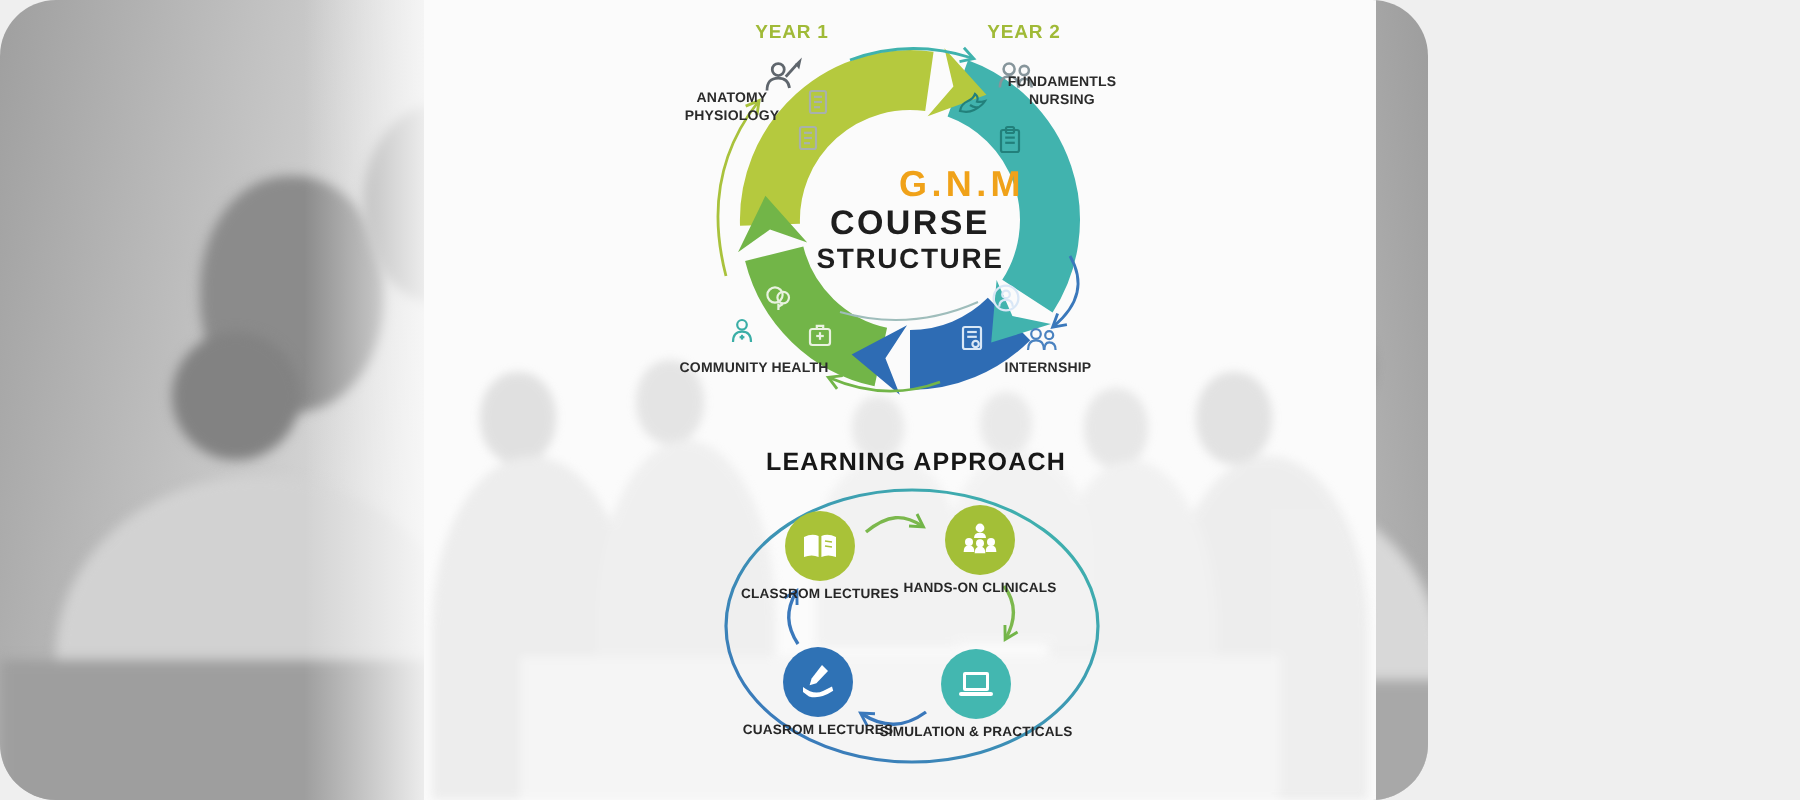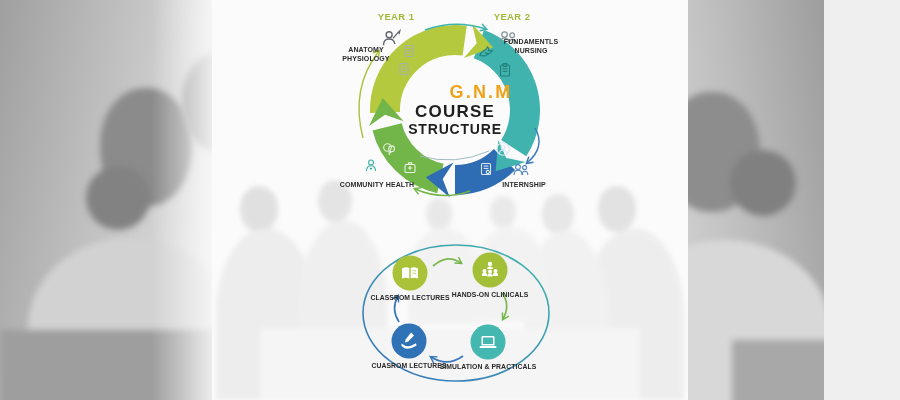--- a/index.html
+++ b/index.html
@@ -1,17 +1,17 @@
 <!DOCTYPE html>
 <html><head>
 <meta charset="utf-8">
 <style>
   html,body{margin:0;padding:0;background:#efefef;}
-  .stage{position:relative;width:824px;height:400px;overflow:hidden;
-         font-family:"Liberation Sans",sans-serif;background:#f2f2f2;}
+  .stage{position:relative;width:714px;height:400px;overflow:hidden;
+         font-family:"Liberation Sans",sans-serif;background:#f2f2f2;border-radius:28px;}
   
   .photo{position:absolute;top:0;height:400px;overflow:hidden;}
   .photo.left{left:0;width:212px;
     background:linear-gradient(100deg,#9f9f9f 0%,#b9b9b9 35%,#d6d6d6 75%,#ebebeb 100%);}
   .photo.right{right:0;width:212px;
     background:linear-gradient(262deg,#9d9d9d 0%,#bdbdbd 40%,#dcdcdc 85%);}
   .photo .sh{position:absolute;filter:blur(3px);}
   .photo.left::after,.photo.right::before{content:"";position:absolute;top:0;bottom:0;width:60px;}
   .photo.left::after{right:0;background:linear-gradient(to right,rgba(250,250,250,0),rgba(250,250,250,.85));}
   .photo.right::before{left:0;background:linear-gradient(to left,rgba(250,250,250,0),rgba(250,250,250,.85));}
@@ -240,19 +240,20 @@
 
   <div class="lbl gnm" style="left:481px;top:81px;">G.N.M</div>
   <div class="lbl structure" style="left:455px;top:121px;">STRUCTURE</div>
   <div class="lbl course" style="left:455px;top:101px;">COURSE</div>
 
   <div class="lbl" style="left:366px;top:46px;width:52px;">ANATOMY PHYSIOLOGY</div>
   <div class="lbl" style="left:531px;top:38px;width:60px;">FUNDAMENTLS NURSING</div>
   <div class="lbl nowrap" style="left:524px;top:181px;">INTERNSHIP</div>
   <div class="lbl nowrap" style="left:377px;top:181px;">COMMUNITY HEALTH</div>
 
+  <div class="lbl heading" style="left:458px;top:224px;">LEARNING APPROACH</div>
 
   <div class="lbl steplbl nowrap" style="left:410px;top:294px;">CLASSROM LECTURES</div>
   <div class="lbl steplbl nowrap" style="left:490px;top:291px;">HANDS-ON CLINICALS</div>
   <div class="lbl steplbl nowrap" style="left:488px;top:363px;">SIMULATION &amp; PRACTICALS</div>
   <div class="lbl steplbl nowrap" style="left:409px;top:362px;">CUASROM LECTURES</div>
 
 </div>
 
 </body></html>

